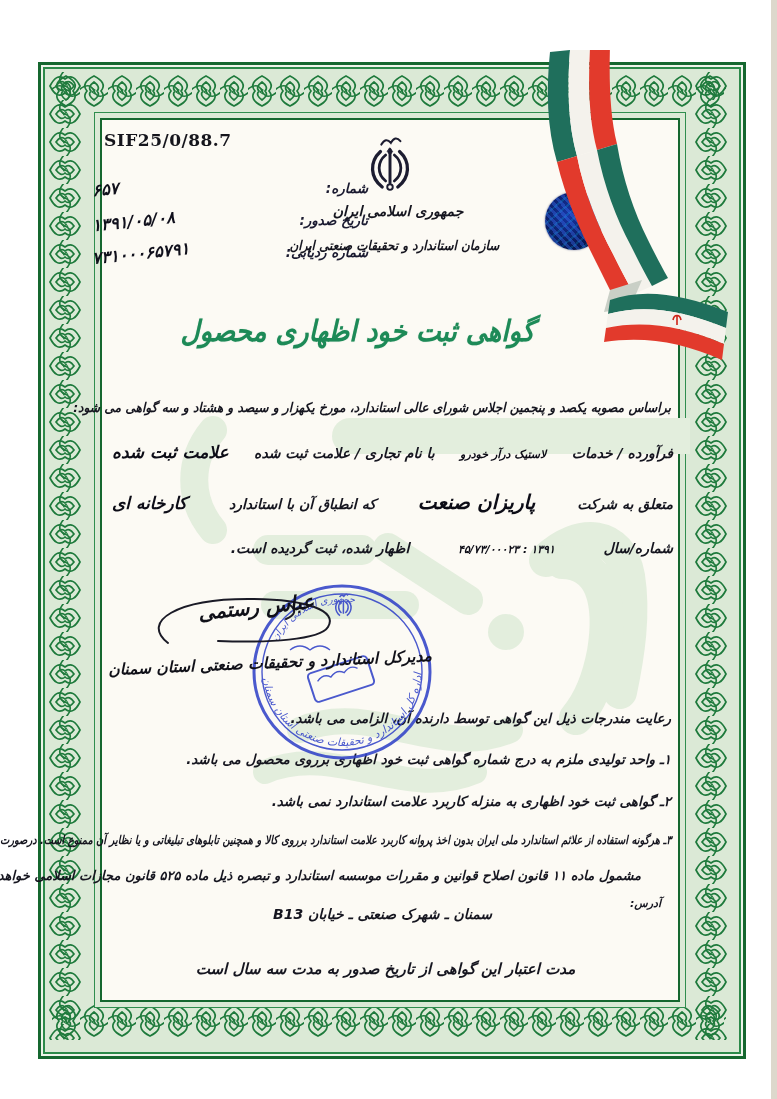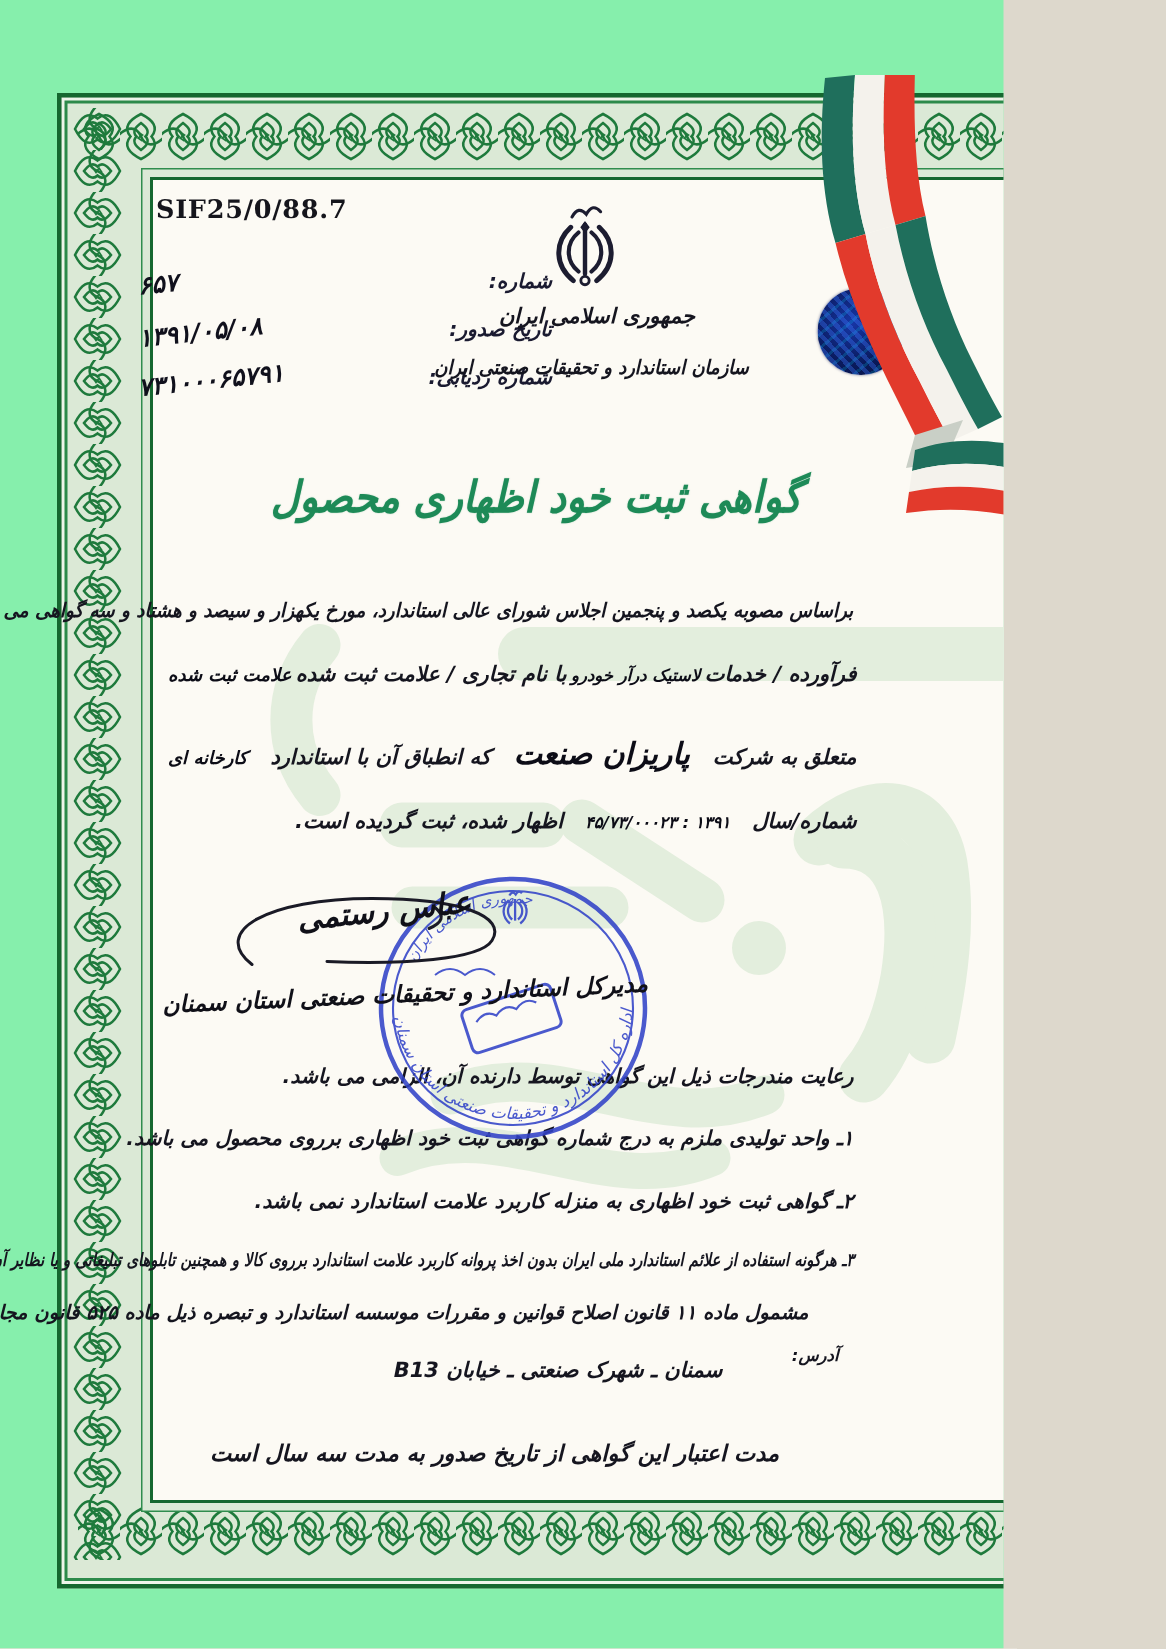--- a/index.html
+++ b/index.html
@@ -1,16 +1,16 @@
 <!DOCTYPE html>
 <html lang="fa"><head>
 <meta charset="utf-8">
 <style>
   html,body{margin:0;padding:0;background:#ddd8cc;}
-  .canvas{position:relative;width:669px;height:1099px;background:#86efac;overflow:hidden;
+  .canvas{position:relative;width:771px;height:1099px;background:#ffffff;overflow:hidden;
           font-family:"DejaVu Sans",sans-serif;}
   .abs{position:absolute;}
   .fa{direction:rtl;font-style:italic;color:#15151f;}
   .nowrap{white-space:nowrap;}
   
   .frame{left:38px;top:62px;width:702px;height:991px;background:#dbe9d6;
          border:3px solid #15672f;box-shadow:inset 0 0 0 2px #eef4ea,inset 0 0 0 4px #2c8a4a;}
   .content-bg{left:100px;top:118px;width:576px;height:880px;background:#fcfaf4;
          border:2px solid #15672f;box-shadow:0 0 0 5px #dbe9d6,0 0 0 6px #2f8d4e;}
   .strip{pointer-events:none;}
@@ -26,32 +26,32 @@
        transform:scaleX(.92);}
   
   .title{left:240px;top:314px;width:310px;text-align:center;font-size:29px;font-weight:bold;
          color:#1d8a57;transform:scaleX(.9);text-shadow:0 0 1px #1d8a5766;}
   .intro{right:100px;top:400px;font-size:13px;font-weight:bold;transform-origin:right center;
          transform:scaleX(.94);}
   .frow{left:112px;right:98px;display:flex;direction:rtl;justify-content:space-between;align-items:baseline;}
   .flabel{font-size:14px;font-weight:bold;flex:0 0 auto;}
   .fvalue{font-size:11px;font-weight:bold;color:#0c0c16;text-align:center;}
   .fmid{font-size:14px;font-weight:bold;text-align:center;}
-  .fend{font-size:12px;font-weight:bold;color:#0c0c16;text-align:left;}
+  .fend{font-size:17px;font-weight:bold;color:#0c0c16;text-align:left;}
   
   .sig-name{left:198px;top:595px;font-size:20px;font-weight:bold;transform:rotate(-6deg);color:#101018;}
   .sig-role{left:108px;top:647px;font-size:15.5px;font-weight:bold;color:#101018;
             transform:rotate(-2.5deg);transform-origin:right center;}
   
   .note{right:100px;font-size:13.5px;font-weight:bold;}
   .note-sm{right:100px;font-size:12px;font-weight:bold;transform-origin:right center;transform:scaleX(.82);}
   .note-center{left:150px;right:130px;text-align:center;font-size:13px;font-weight:bold;}
   .addr-label{right:110px;top:897px;font-size:11px;font-weight:bold;}
-  .addr-value{left:252px;top:906px;width:240px;text-align:center;font-size:14px;font-weight:bold;}
-  .validity{left:140px;right:140px;top:960px;text-align:left;font-size:15px;font-weight:bold;}
+  .addr-value{left:252px;top:906px;width:240px;font-size:14px;font-weight:bold;}
+  .validity{left:140px;right:140px;top:960px;text-align:center;font-size:15px;font-weight:bold;}
   
   .holo{left:545px;top:192px;width:58px;height:58px;border-radius:50%;
         background:
           repeating-linear-gradient(48deg,rgba(60,120,255,.35) 0 3px,rgba(0,0,40,0) 3px 6px),
           repeating-linear-gradient(-40deg,rgba(0,220,255,.18) 0 2px,rgba(0,0,0,0) 2px 7px),
           radial-gradient(circle at 40% 40%,#1736a6 0%,#0a1b5e 55%,#060f3a 100%);
         box-shadow:0 0 2px rgba(10,20,80,.6);}
 </style>
 </head>
 <body>

